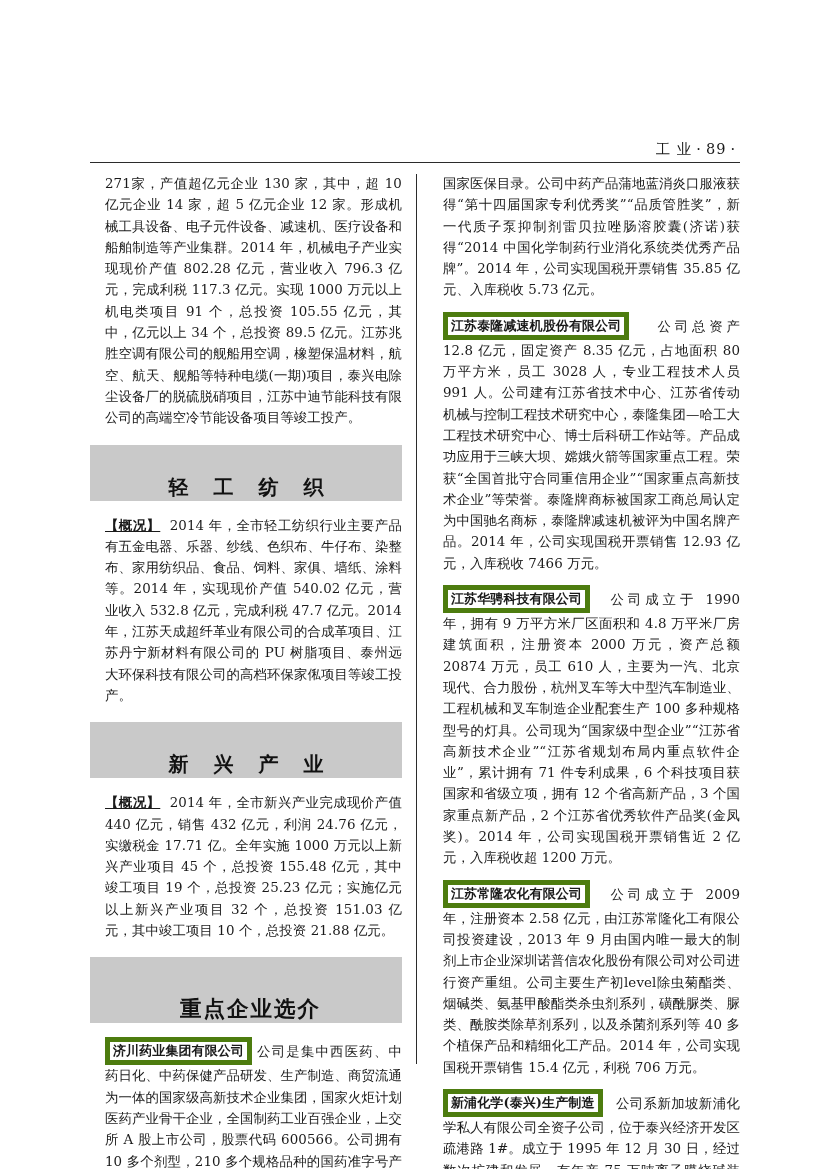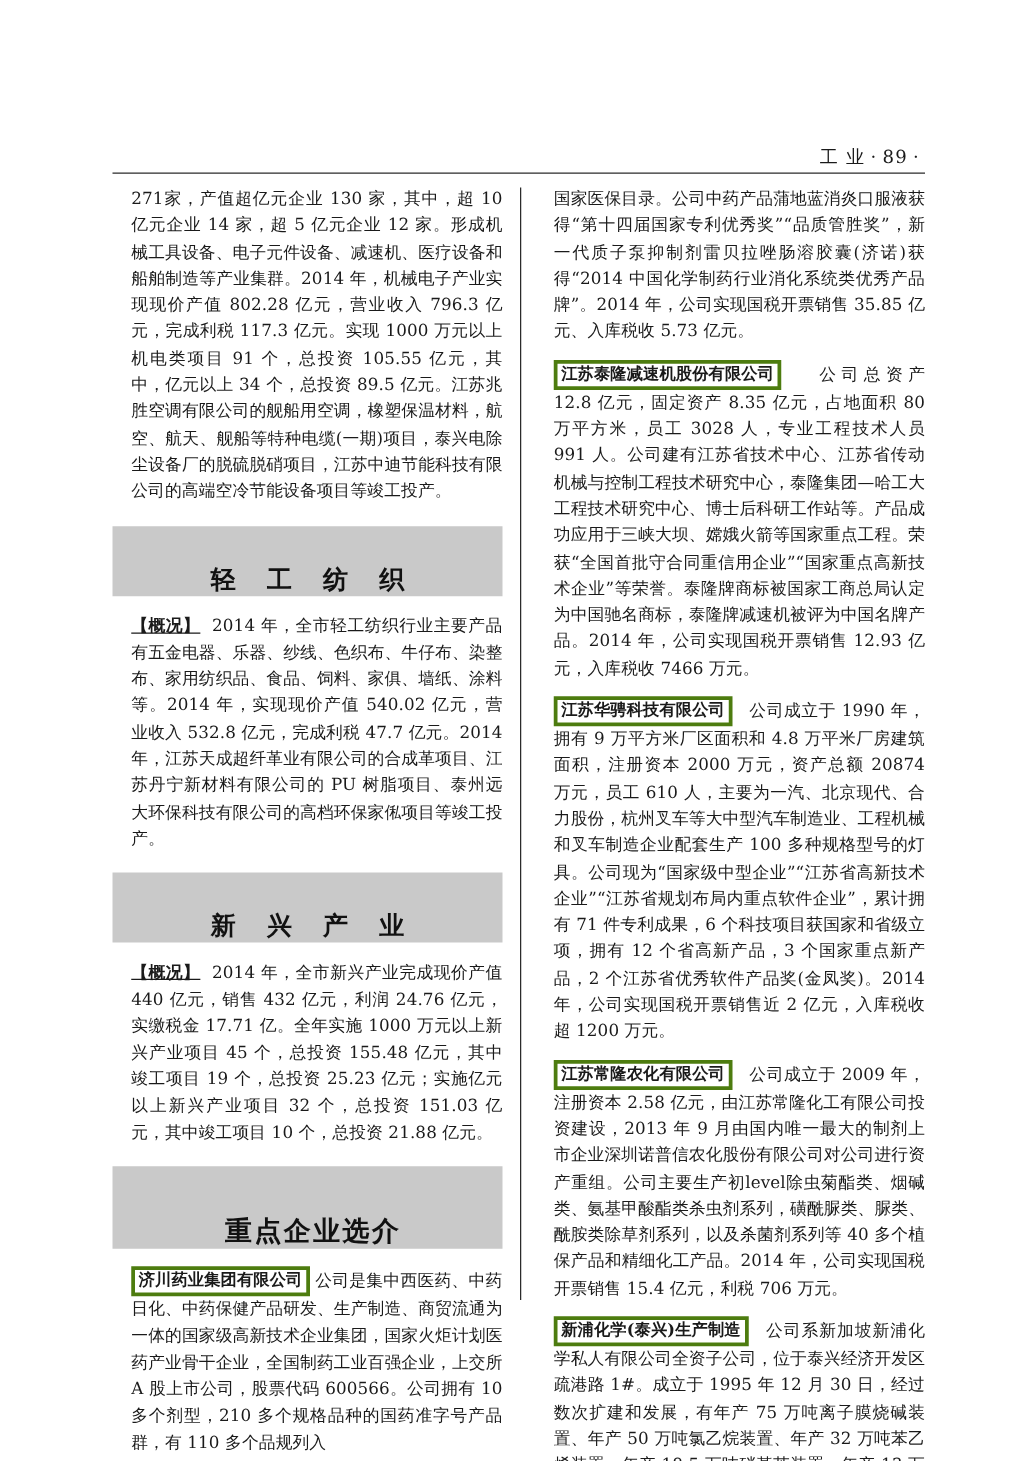--- a/index.html
+++ b/index.html
@@ -12,21 +12,21 @@
     width: 826px;
     height: 1169px;
     background: #ffffff;
     font-family: "DejaVu Serif", "Liberation Serif", serif;
     color: #1a1a1a;
     overflow: hidden;
   }
   .content {
     position: absolute;
     left: 90px;
-    top: 116px;
+    top: 140px;
     width: 650px;
     height: 960px;
   }
   .header {
     position: relative;
     height: 22px;
     border-bottom: 1.2px solid #2b2b2b;
     margin-bottom: 10px;
   }
   .header-right {
@@ -82,21 +82,21 @@
     padding-left: 9px;
   }
   .section-band.big { height: 66px; }
   .section-band.big .title { font-size: 21.5px; letter-spacing: 2px; }
   .lead {
     font-weight: bold;
     text-decoration: underline;
   }
   .entry-name {
     display: inline-block;
-    border: 3px solid #4d7c0f;
+    border: 5px solid #4d7c0f;
     padding: 0px 3px 1px 3px;
     font-size: 13px;
     line-height: 17px;
     font-weight: bold;
     margin-right: 4px;
     background: #fff;
     vertical-align: 1px;
   }
   .gap { height: 11px; }
 </style>

